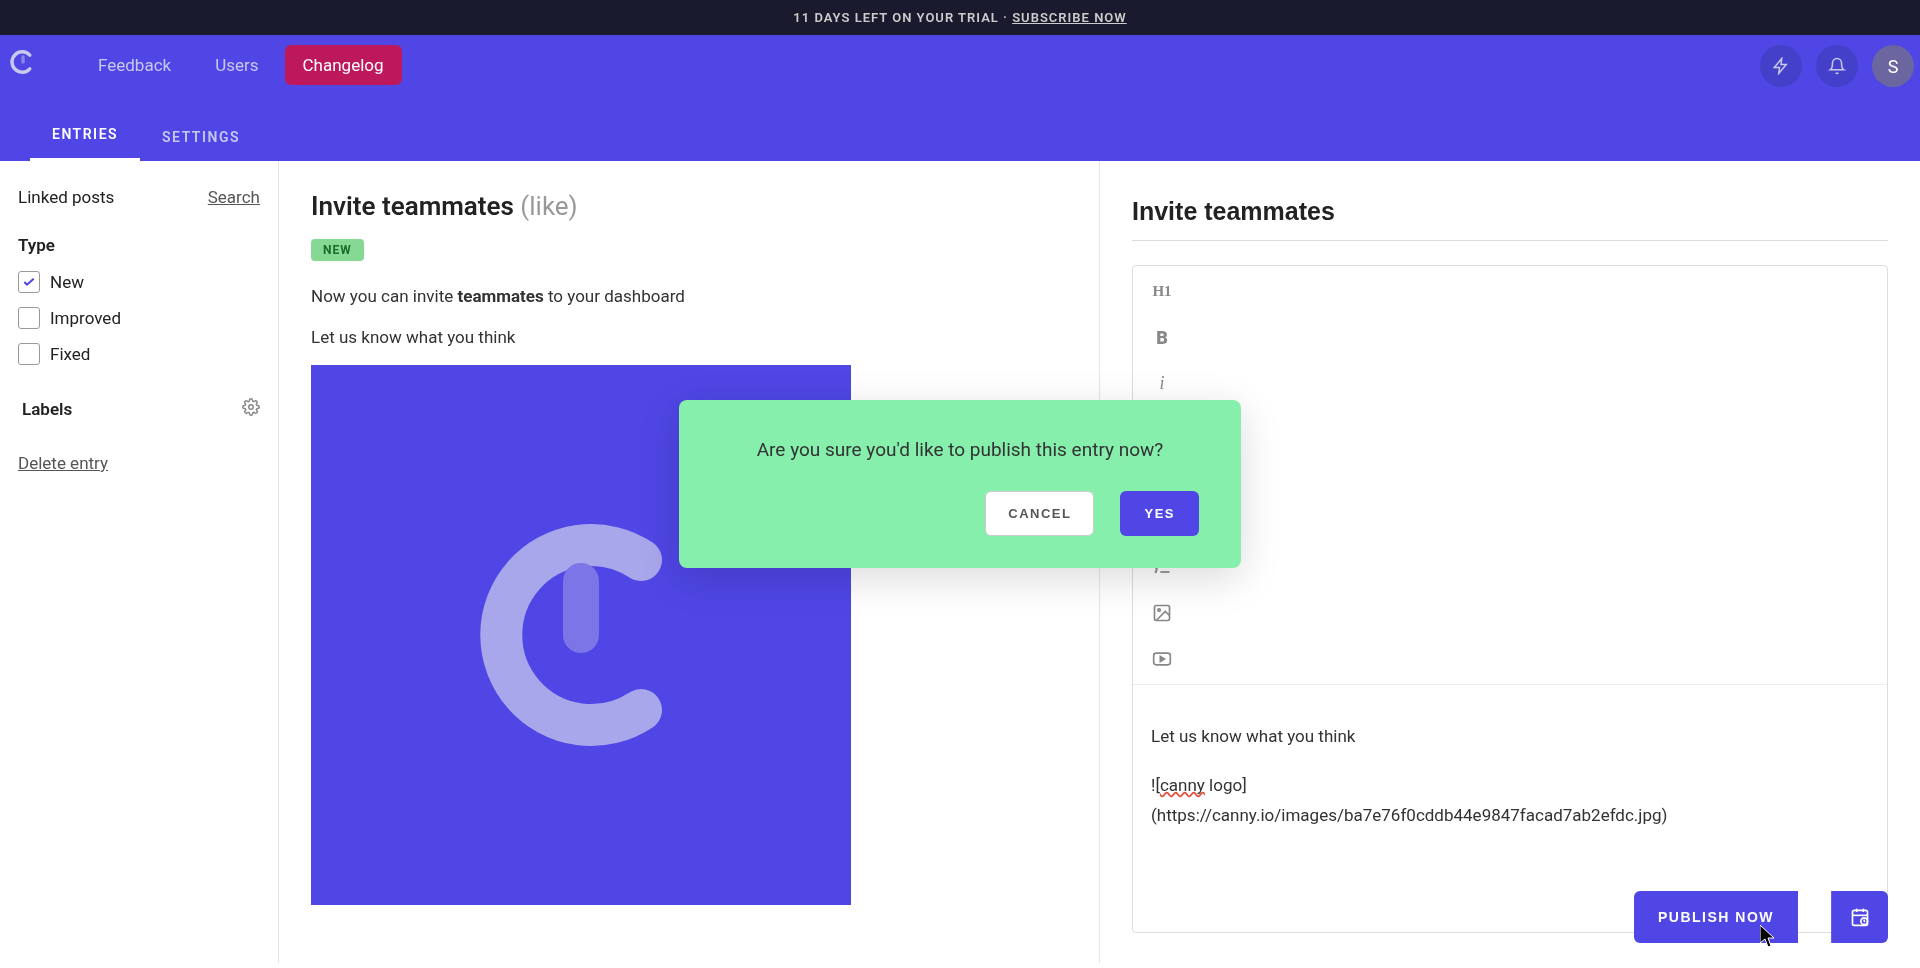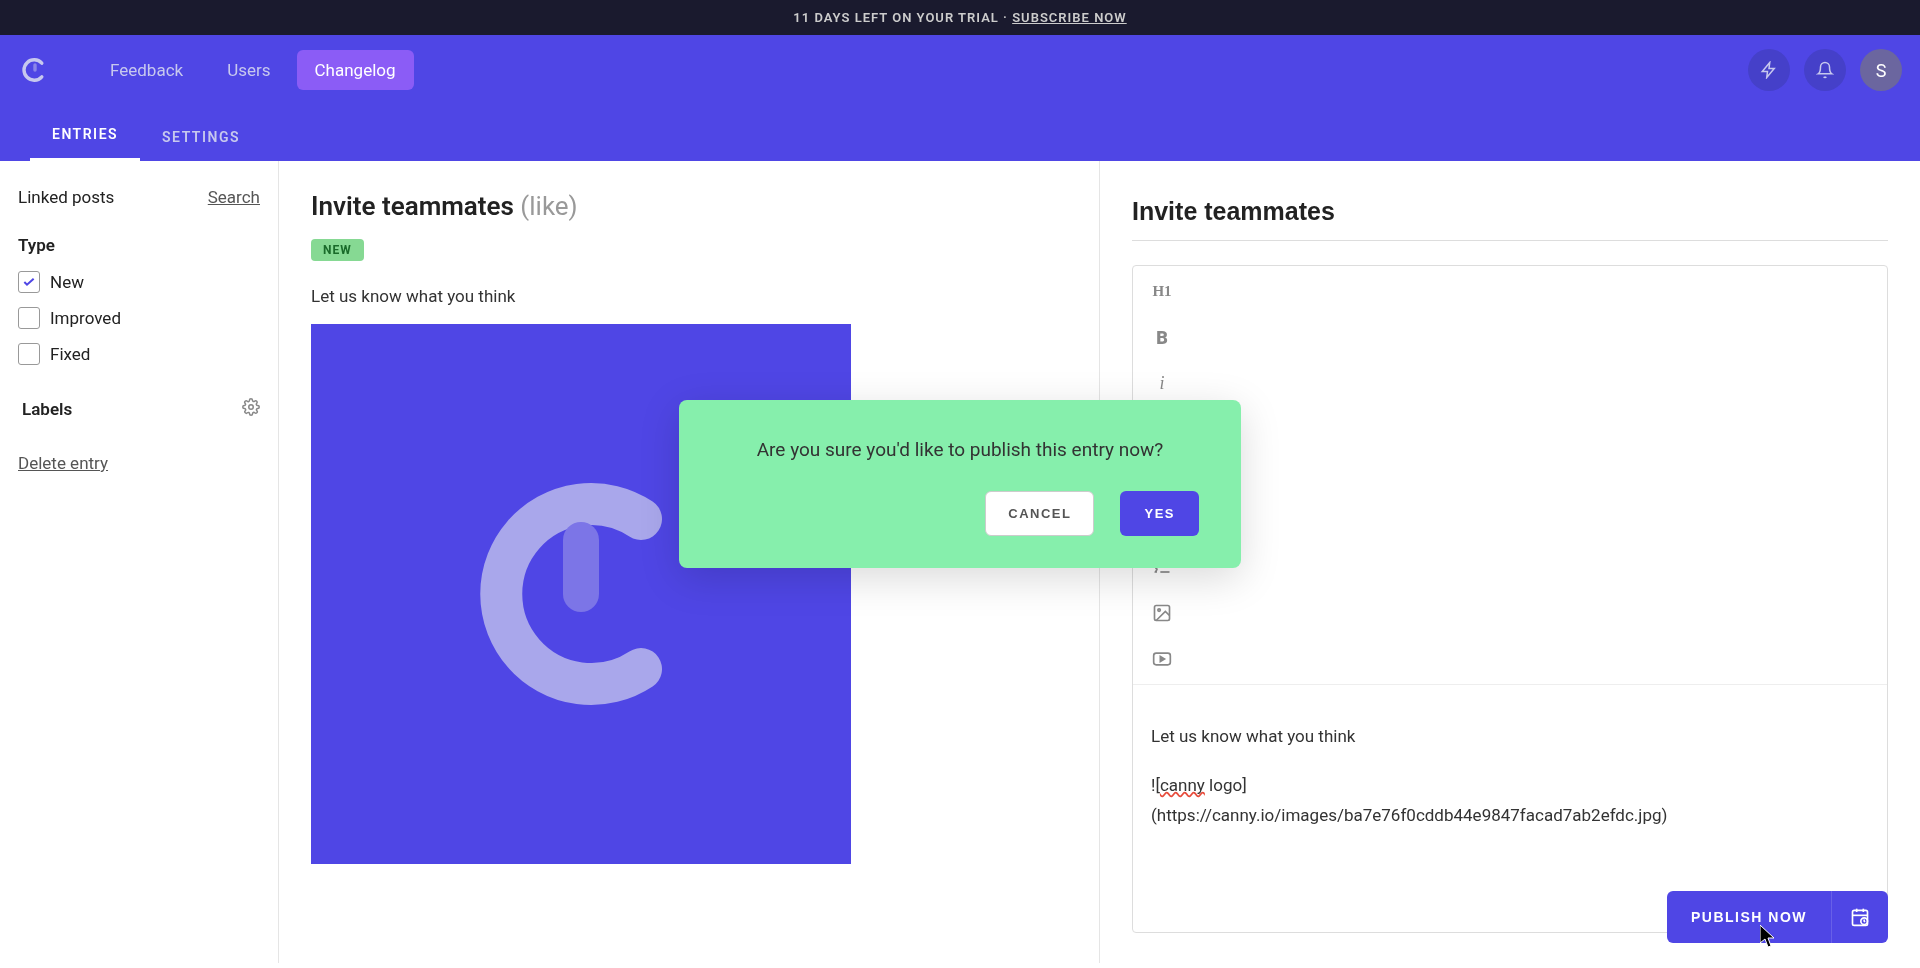--- a/index.html
+++ b/index.html
@@ -20,43 +20,43 @@
       letter-spacing: 1px;
       font-weight: 600;
     }
     .trial-banner .subscribe {
       text-decoration: underline;
       cursor: pointer;
     }
     .top-nav {
       background: #4f46e5;
       display: flex;
-      align-items: center;
-      padding: 10px 18px;
+      align-items: flex-start;
+      padding: 10px 6px;
       height: 70px;
     }
     .logo {
       width: 34px;
       height: 34px;
       margin-right: 40px;
       display: flex;
       align-items: center;
       justify-content: center;
     }
     .logo svg { width: 34px; height: 34px; }
     .nav-links { display: flex; gap: 8px; }
     .nav-link {
       color: #c7c8ee;
       padding: 10px 18px;
       border-radius: 6px;
       font-size: 17px;
       cursor: pointer;
     }
     .nav-link.active {
-      background: #8b5cf6;
+      background: #be185d;
       color: #fff;
     }
     .nav-right {
       margin-left: auto;
       display: flex;
       gap: 14px;
       align-items: center;
     }
     .icon-btn {
       width: 42px;
@@ -244,20 +244,21 @@
     .editor-content .md-link { color: #333; }
     .editor-content .squiggle {
       text-decoration: underline wavy #e74c3c;
       text-decoration-skip-ink: none;
     }
     .publish-bar {
       position: absolute;
       bottom: 20px;
       right: 32px;
       display: flex;
+      gap: 33px;
     }
     .publish-btn {
       background: #4f46e5;
       color: #fff;
       border: none;
       padding: 16px 24px;
       font-size: 14px;
       font-weight: 700;
       letter-spacing: 1.5px;
       border-radius: 6px 0 0 6px;
@@ -410,20 +411,23 @@
       <div class="delete-link">Delete entry</div>
     </div>
   </div>
 
   <div class="preview-panel">
     <div class="preview-title">
       <span>Invite teammates</span>
       <span class="draft">(like)</span>
     </div>
     <div class="badge">NEW</div>
+    <p class="preview-text">
+      <span>Now you can invite </span><strong>teammates</strong><span> to your dashboard</span>
+    </p>
     <p class="preview-text">Let us know what you think</p>
     <div class="preview-image">
       <svg viewBox="0 0 100 100" fill="none" stroke="#c7c8ee" stroke-width="14" stroke-linecap="round">
         <path d="M70 25 A30 30 0 1 0 70 75"></path>
         <path d="M50 50 L50 32" stroke="#8b85e8" stroke-width="12"></path>
       </svg>
     </div>
   </div>
 
   <div class="editor-panel">

